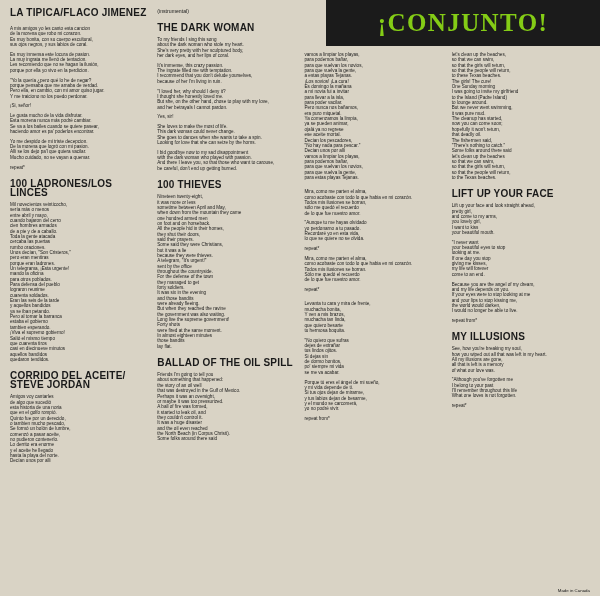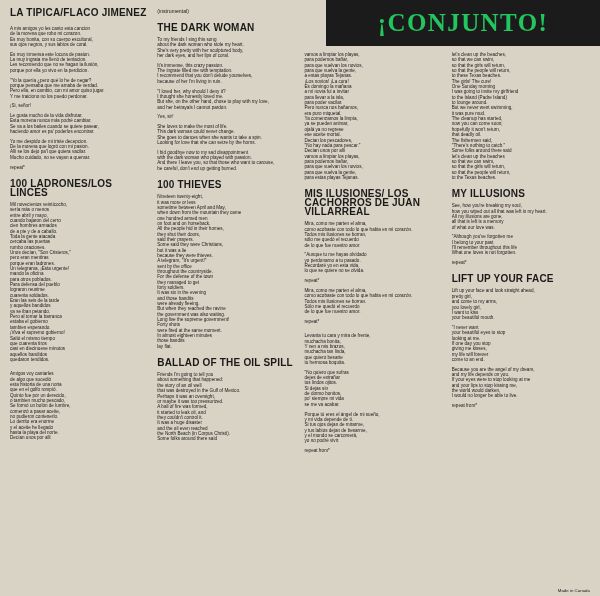--- a/index.html
+++ b/index.html
@@ -46,21 +46,21 @@
     letter-spacing:0;
   }
   
   .logo-panel{
     position:absolute;
     top:0;right:0;
     width:274px;height:46px;
     background:#1b1b1b;
   }
   .logo-panel .logo-text{
-    color:#22c55e;
+    color:#84cc16;
     font-family:"Liberation Serif", serif;
     font-weight:bold;
     font-size:25px;
     line-height:46px;
     text-align:center;
     letter-spacing:1.4px;
     white-space:nowrap;
   }
   .spacer-logo{height:44px;}
   .footer{
@@ -136,20 +136,21 @@
 estaba el gobierno
 tambien esperando.
 ¡Viva el supremo gobierno!
 Salió el mismo tiempo
 que cuarenta tiros
 casi en diecinueve minutos
 aquellos bandidos
 quedaron tendidos.</p>
         </div>
         <div class="blk">
+          <h2>CORRIDO DEL ACEITE/ STEVE JORDAN</h2>
           <p class="lyr">Amigos voy cantarles
 de algo que sucedió
 esta historia de una noria
 que en el golfo rompió.
 Quinto fue por un derecido,
 o tambien mucho pescado,
 Se formó un bolón de lumbre,
 comenzó a pasar aceite,
 no pudieron contenerlo.
 Lo derrito era enorme
@@ -257,21 +258,20 @@
 Decian los pescadores,
 "No hay nada para pescar."
 Decian unos por alli
 vamos a limpiar los playas,
 para podernos bañar,
 para que vuelvan los novios,
 para que vuelva la gente,
 para estas playas Tejanas.</p>
         </div>
         <div class="blk">
-          <h2>MIS ILUSIONES/ LOS CACHORROS DE JUAN VILLARREAL</h2>
           <p class="lyr">Mira, como me parten el alma,
 como acobaste con todo lo que habia en mi corazón.
 Todos mis ilusiones se borran,
 sólo me quedó el recuerdo
 de lo que fue nuestro amor.</p>
           <p class="lyr">"Aunque tu me hayas olvidado
 yo perdonarno a tu pasado.
 Recordaré yo en esta vida,
 lo que se quiere no se olvida.</p>
           <p class="lyr">repeat*</p>
@@ -327,33 +327,20 @@
 The fishermen said,
 "There's nothing to catch."
 Some folks around there said
 let's clean up the beaches
 so that we can swim,
 so that the girls will return,
 so that the people will return,
 to the Texas beaches.</p>
         </div>
         <div class="blk">
-          <h2>MY ILLUSIONS</h2>
-          <p class="lyr">See, how you're breaking my soul,
-how you wiped out all that was left in my heart.
-All my illusions are gone,
-all that is left is a memory
-of what our love was.</p>
-          <p class="lyr">"Although you've forgotten me
-I belong to your past
-I'll remember throughout this life
-What one loves is not forgotten.</p>
-          <p class="lyr">repeat*</p>
-        </div>
-        <div class="blk">
           <h2>LIFT UP YOUR FACE</h2>
           <p class="lyr">Lift up your face and look straight ahead,
 pretty girl,
 and come to my arms,
 you lovely girl,
 I want to kiss
 your beautiful mouth.</p>
           <p class="lyr">"I never want
 your beautiful eyes to stop
 looking at me.
@@ -362,17 +349,30 @@
 my life will forever
 come to an end.</p>
           <p class="lyr">Because you are the angel of my dream,
 and my life depends on you.
 If your eyes were to stop looking at me
 and your lips to stop kissing me,
 the world would darken,
 I would no longer be able to live.</p>
           <p class="lyr">repeat from*</p>
         </div>
+        <div class="blk">
+          <h2>MY ILLUSIONS</h2>
+          <p class="lyr">See, how you're breaking my soul,
+how you wiped out all that was left in my heart.
+All my illusions are gone,
+all that is left is a memory
+of what our love was.</p>
+          <p class="lyr">"Although you've forgotten me
+I belong to your past
+I'll remember throughout this life
+What one loves is not forgotten.</p>
+          <p class="lyr">repeat*</p>
+        </div>
       </div>
     </div>
 
   <div class="footer">Made in Canada</div>
 </div>
 
 </body></html>

